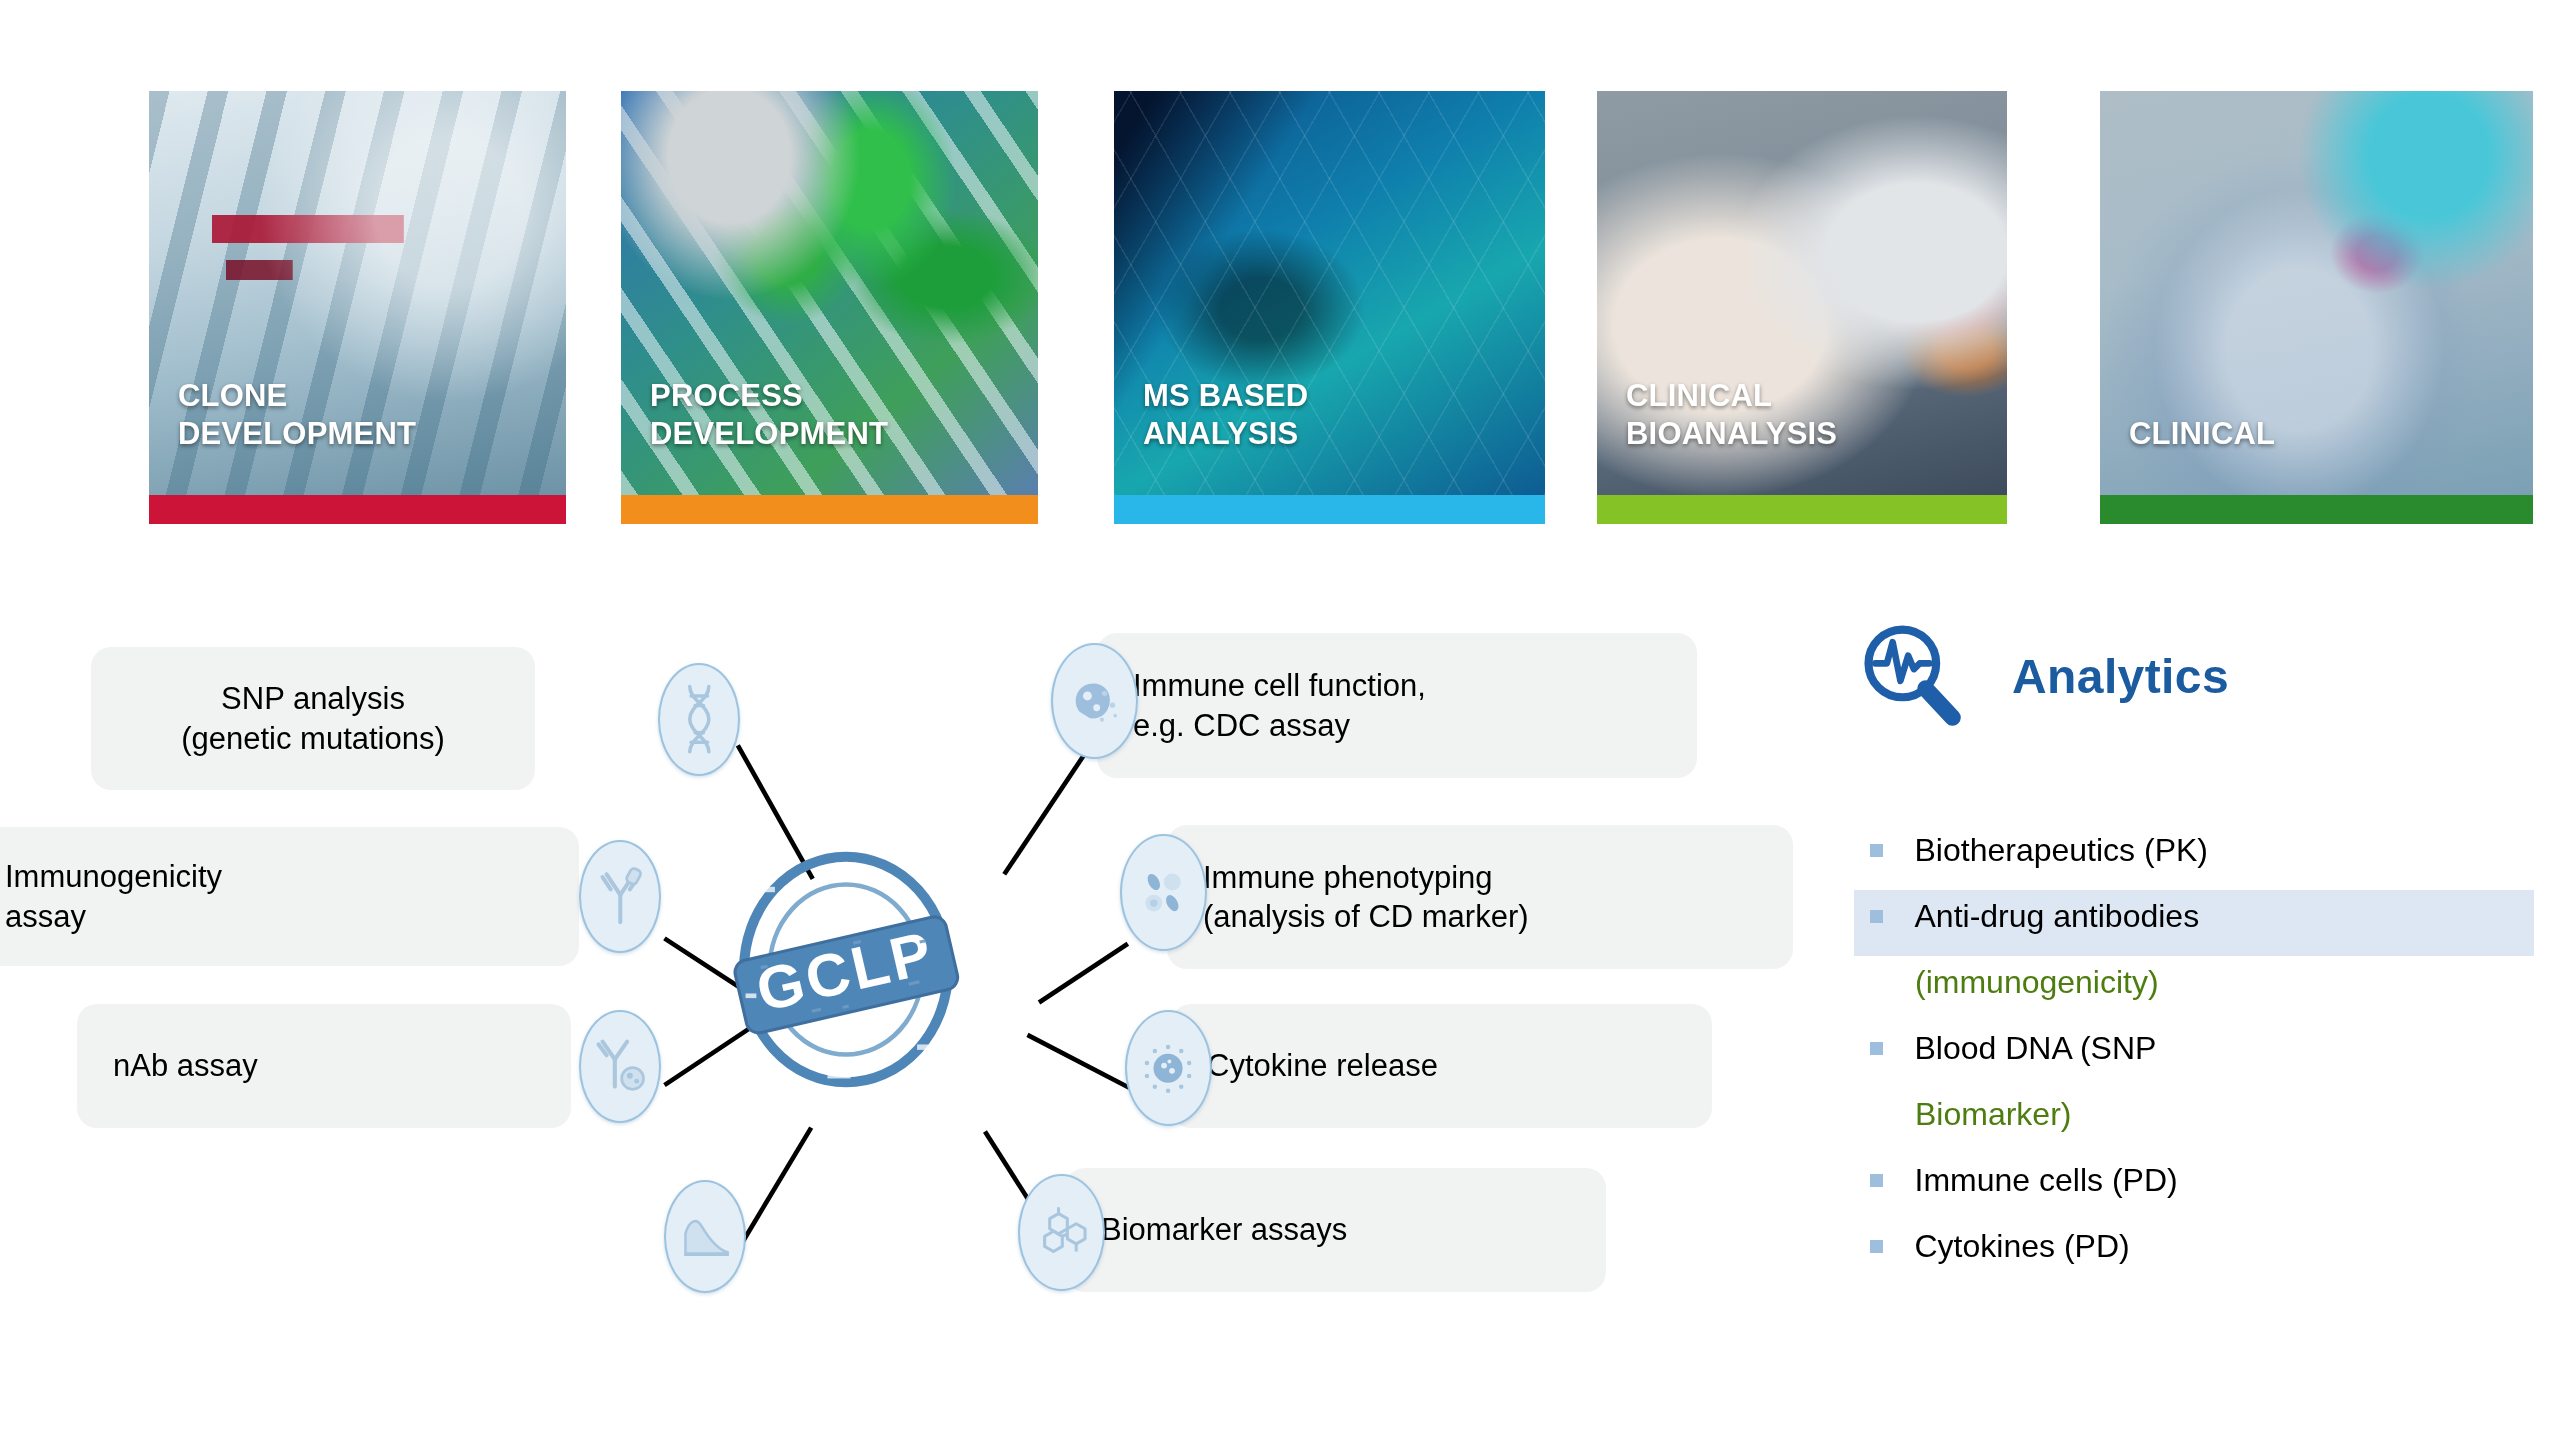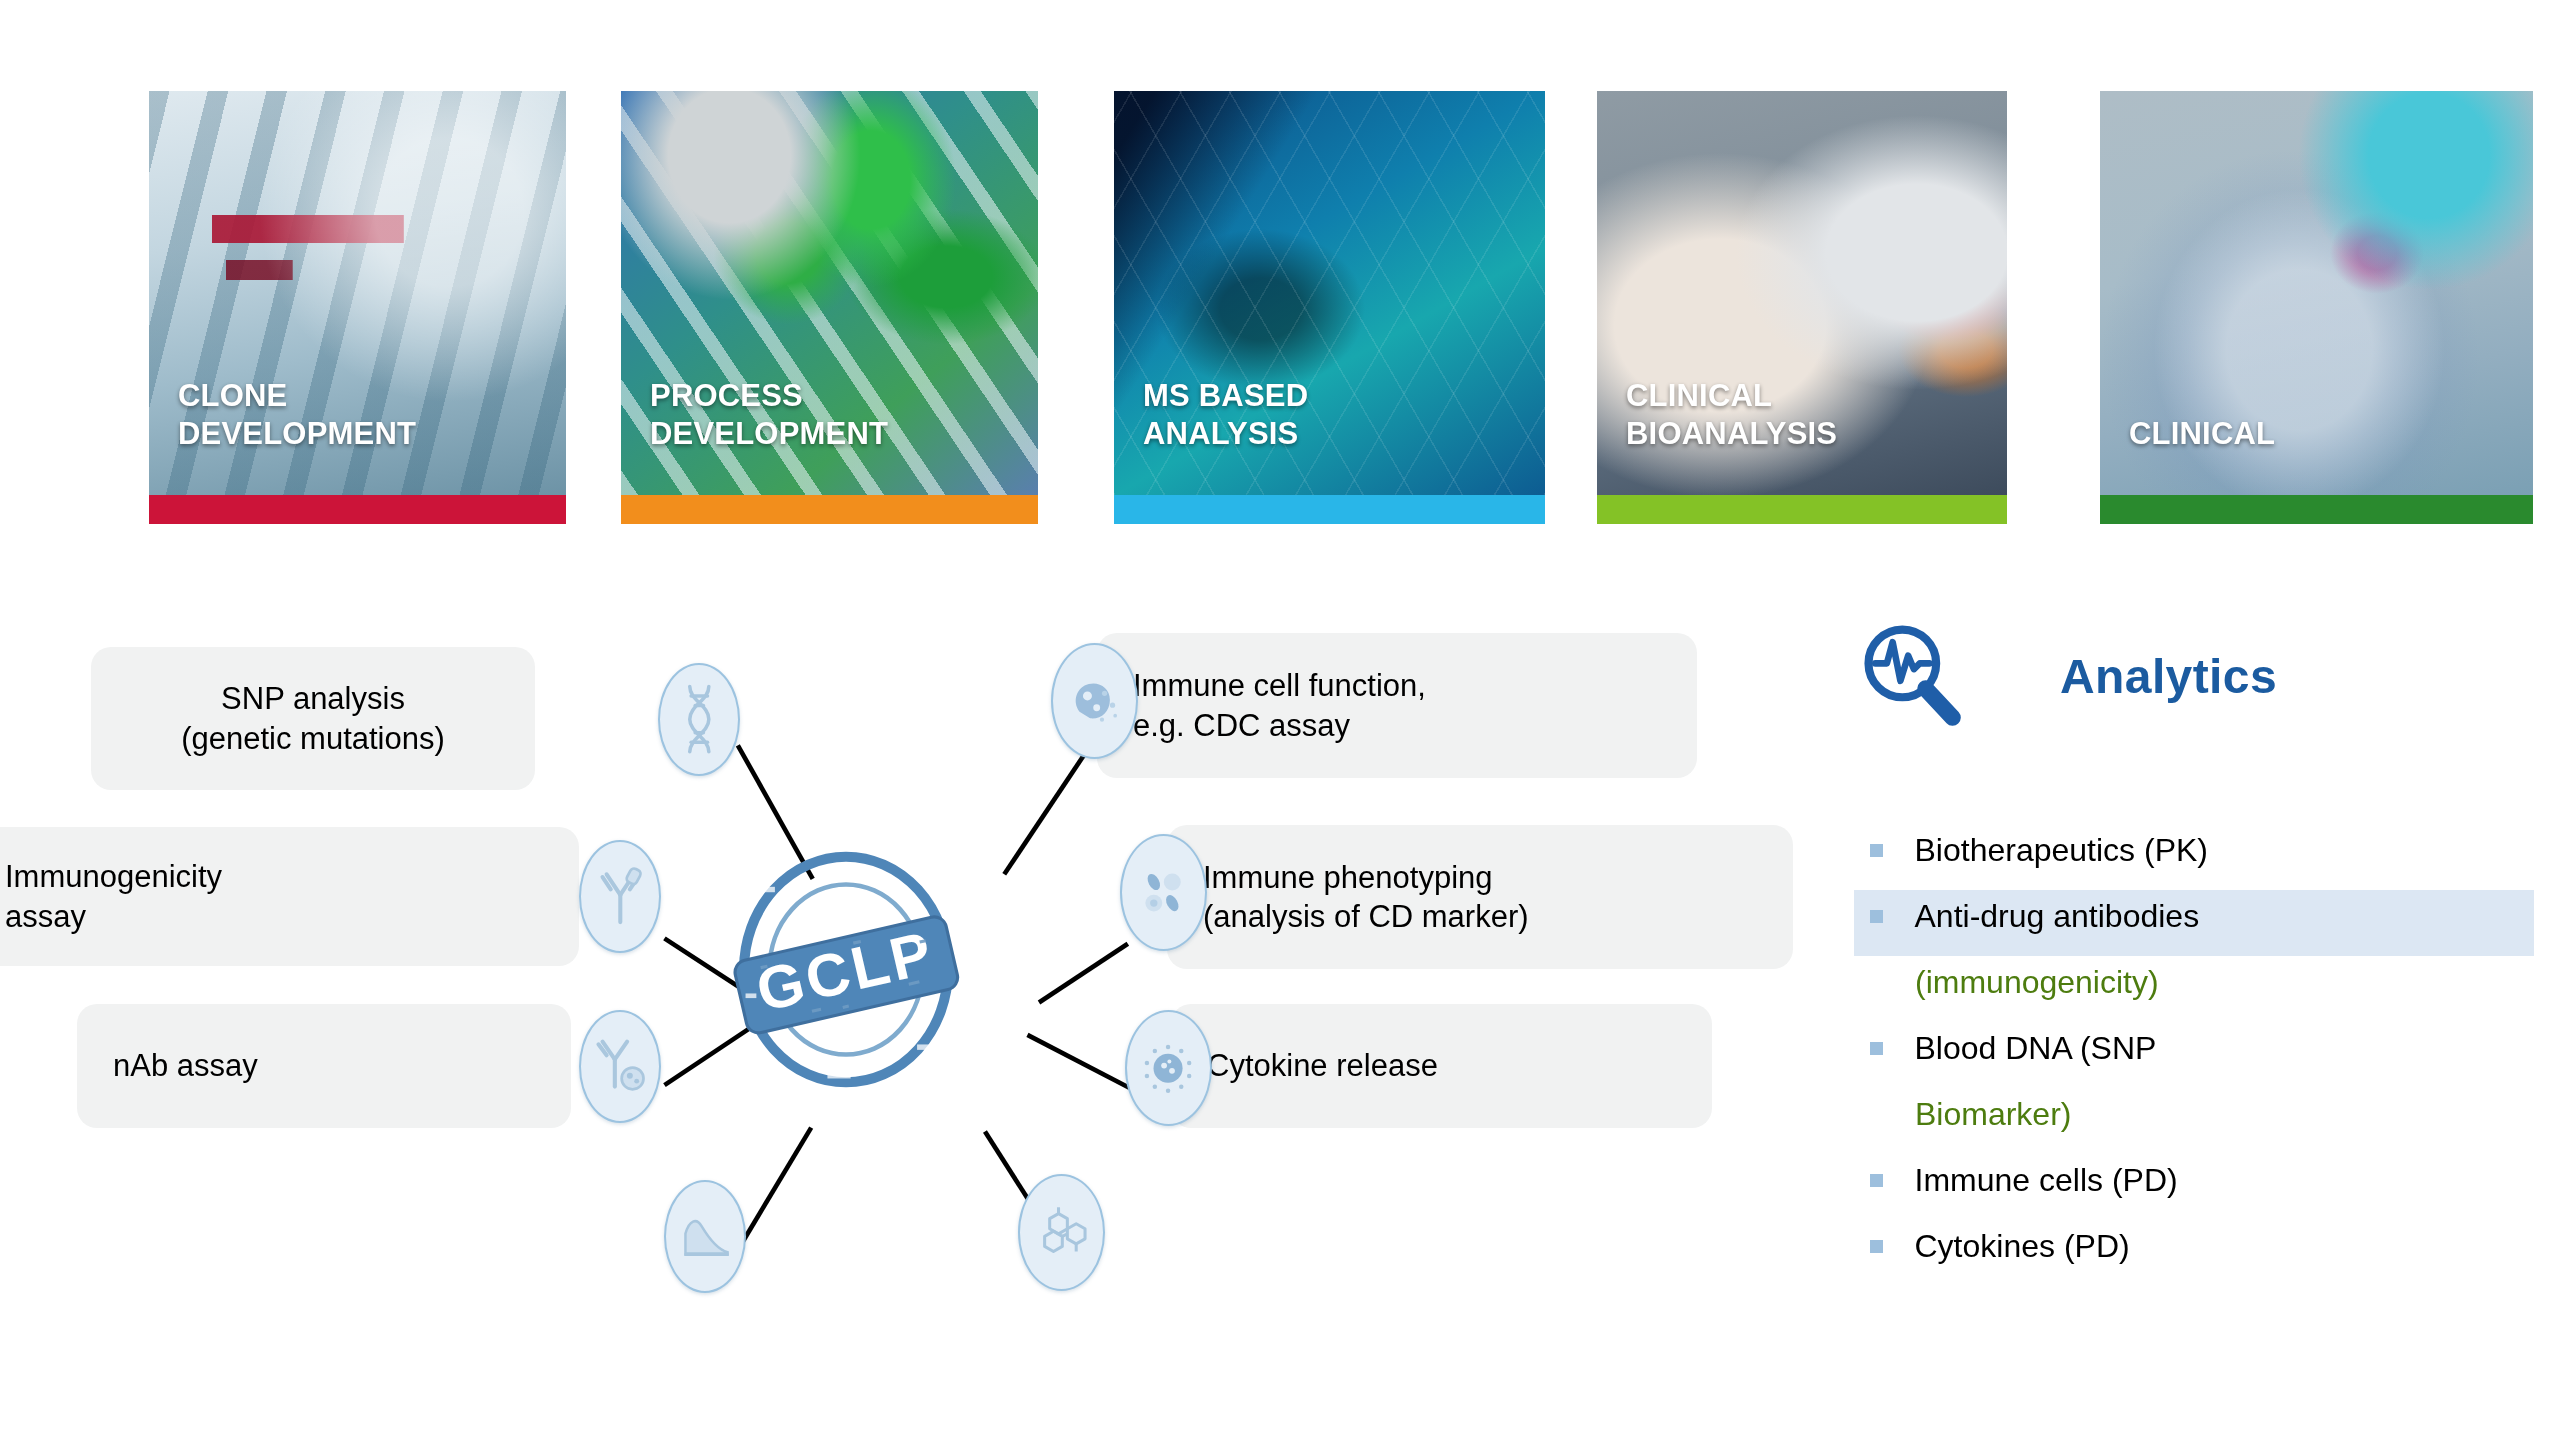--- a/index.html
+++ b/index.html
@@ -104,21 +104,21 @@
   }
   .ibubble svg { width: 70%; height: 70%; display: block; }
 
   
   #hub { position: absolute; z-index: 5; }
   #hub svg { display: block; }
 
   
   #analytics { position: absolute; left: 1854px; top: 618px; width: 680px; }
   #ana-head { display: flex; align-items: center; gap: 42px; height: 116px; }
-  #ana-title { color: #1b5ba0; font-size: 48px; font-weight: bold; letter-spacing: 0.4px; margin-left: 48px; }
+  #ana-title { color: #1b5ba0; font-size: 48px; font-weight: bold; letter-spacing: 0.4px; }
   #ana-list { margin-top: 90px; }
   .ana-row { position: relative; display: flex; align-items: flex-start; min-height: 66px; }
   .ana-row.hl { background: #dce7f3; }
   .ana-bullet {
     width: 13px; height: 13px; background: #9dbfdd; flex: 0 0 13px;
     margin: 20px 32px 0 15.5px;
   }
   .ana-text { font-size: 32px; color: #000; line-height: 1.18; white-space: pre-line; padding-top: 7.7px; }
   .ana-cont { padding-left: 61px; font-size: 32px; color: #4d7c0f; min-height: 66px; padding-top: 7.7px; }
 </style>
@@ -292,20 +292,23 @@
       <svg viewBox="0 0 46 46">
         <g stroke="#a8c6de" stroke-width="2.4" fill="none" stroke-linejoin="round">
           <polygon points="14,12 21,8 28,12 28,20 21,24 14,20"></polygon>
           <polygon points="28,20 35,16 42,20 42,28 35,32 28,28"></polygon>
           <polygon points="10,26 17,22 24,26 24,34 17,38 10,34"></polygon>
           <line x1="21" y1="8" x2="21" y2="3"></line>
           <line x1="35" y1="32" x2="35" y2="38"></line>
           <line x1="24" y1="26" x2="28" y2="24"></line>
         </g>
       </svg>
+    </div>
+    <div class="pill left-text" style="left:1065px; top:581px; width:541px; height:124px;">
+      <span>Biomarker assays</span>
     </div>
 
     <div id="hub" style="left:730px; top:255px; width:232px; height:255px;">
       <svg viewBox="0 0 300 330" width="232" height="255">
         <defs>
           <clipPath id="rough">
               <rect x="0" y="0" width="300" height="330"></rect>
             </clipPath>
         </defs>
         <g clip-path="url(#rough)">

